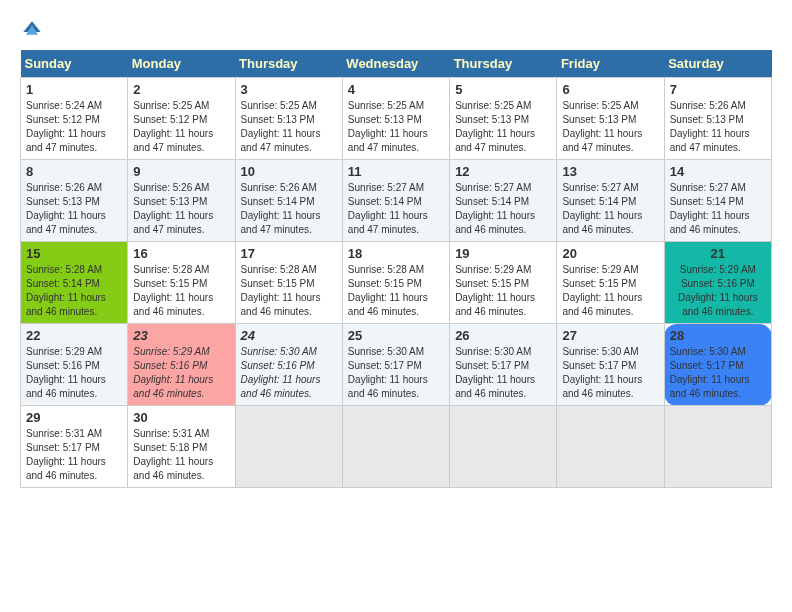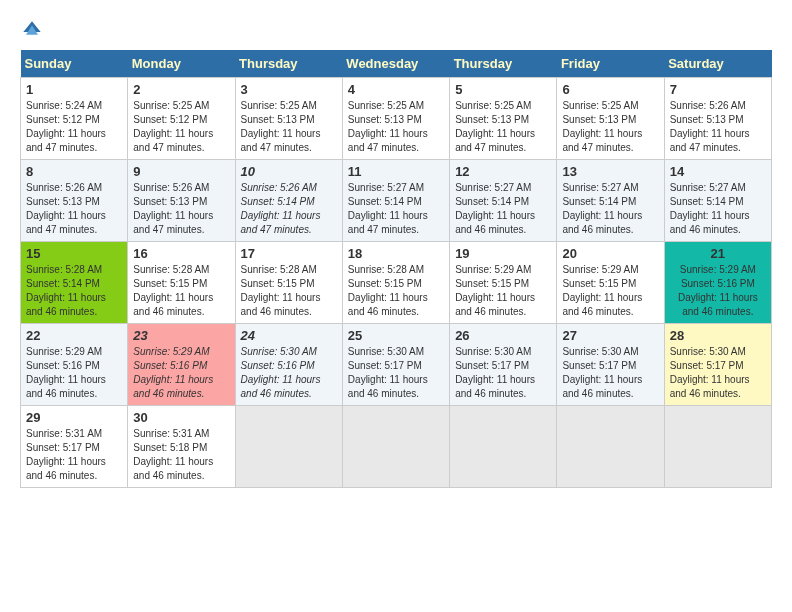--- a/index.html
+++ b/index.html
@@ -181,21 +181,21 @@
 Daylight: 11 hours
 and 47 minutes.</div>
         </td>
         <td style="background: rgb(240, 245, 250);">
           <span class="day-number">9</span>
           <div class="day-info" style="white-space: pre-line;">Sunrise: 5:26 AM
 Sunset: 5:13 PM
 Daylight: 11 hours
 and 47 minutes.</div>
         </td>
-        <td style="background: rgb(240, 245, 250); font-style: italic;">
+        <td style="background: rgb(240, 245, 250);">
           <span class="day-number">10</span>
           <div class="day-info" style="white-space: pre-line;">Sunrise: 5:26 AM
 Sunset: 5:14 PM
 Daylight: 11 hours
 and 47 minutes.</div>
         </td>
         <td style="background: rgb(240, 245, 250);">
           <span class="day-number">11</span>
           <div class="day-info" style="white-space: pre-line;">Sunrise: 5:27 AM
 Sunset: 5:14 PM
@@ -311,21 +311,21 @@
 Daylight: 11 hours
 and 46 minutes.</div>
         </td>
         <td style="background: rgb(240, 245, 250);">
           <span class="day-number">27</span>
           <div class="day-info" style="white-space: pre-line;">Sunrise: 5:30 AM
 Sunset: 5:17 PM
 Daylight: 11 hours
 and 46 minutes.</div>
         </td>
-        <td style="background: #fef9c3;">
+        <td style="background: #3b82f6; border-radius: 13px;">
           <span class="day-number">28</span>
           <div class="day-info" style="white-space: pre-line;">Sunrise: 5:30 AM
 Sunset: 5:17 PM
 Daylight: 11 hours
 and 46 minutes.</div>
         </td>
       </tr>
       <tr style="background: rgb(255, 255, 255);">
         <td style="background: rgb(255, 255, 255);">
           <span class="day-number">29</span>

